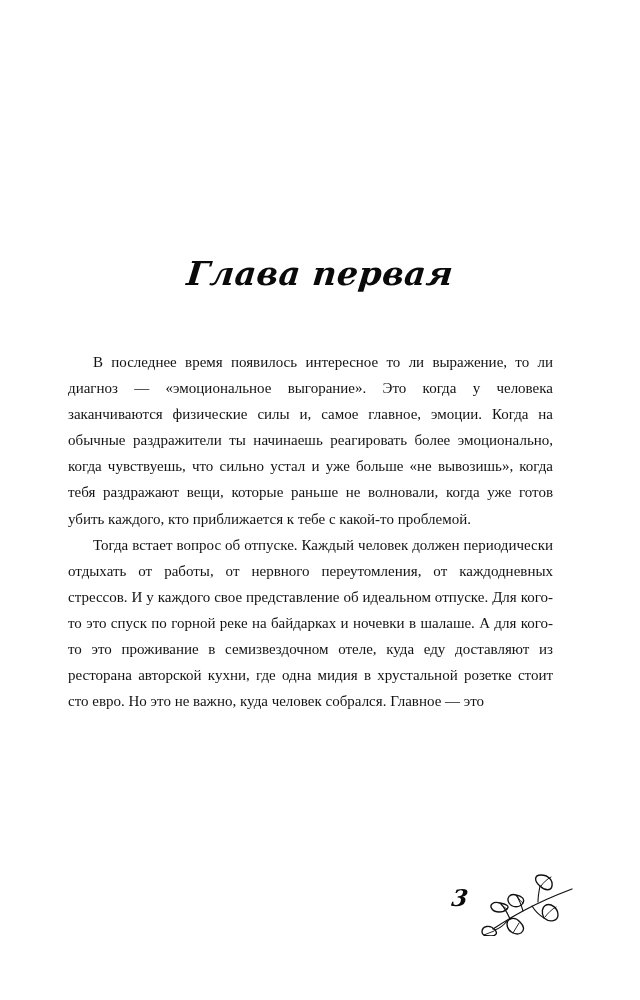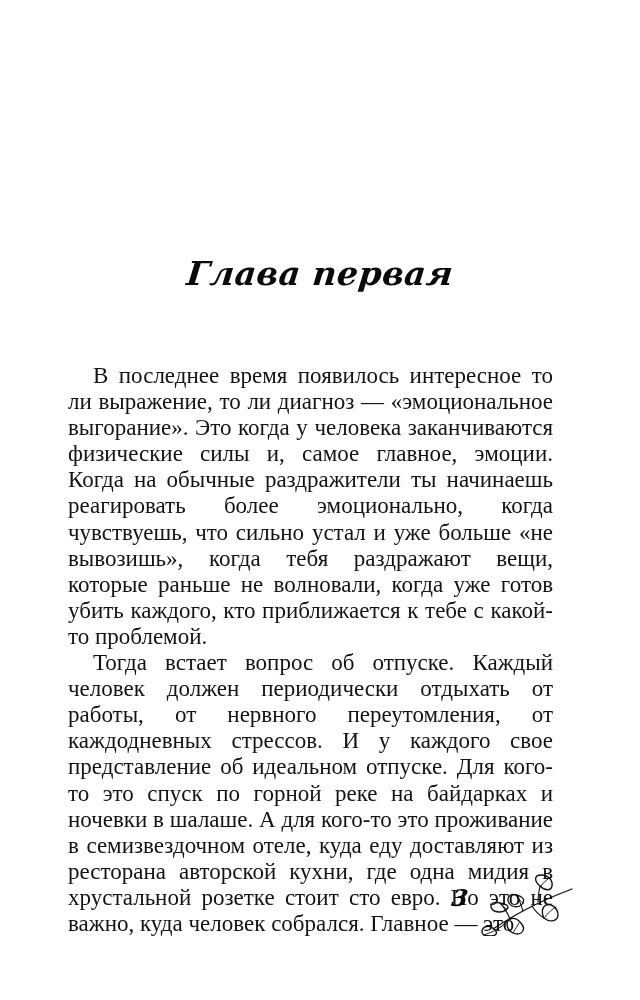--- a/index.html
+++ b/index.html
@@ -40,23 +40,23 @@
     color: #0a0a0a;
     line-height: 1.1;
     transform: skewX(-6deg);
     white-space: nowrap;
   }
 
   
   .body-text {
     position: absolute;
     left: 68px;
-    top: 363px;
+    top: 349px;
     width: 485px;
-    font-size: 23px;
+    font-size: 15px;
     line-height: 26.1px;
     text-align: justify;
     text-justify: inter-word;
     color: #131313;
     hyphens: manual;
   }
 
   .body-text p {
     margin: 0;
     text-indent: 25px;

